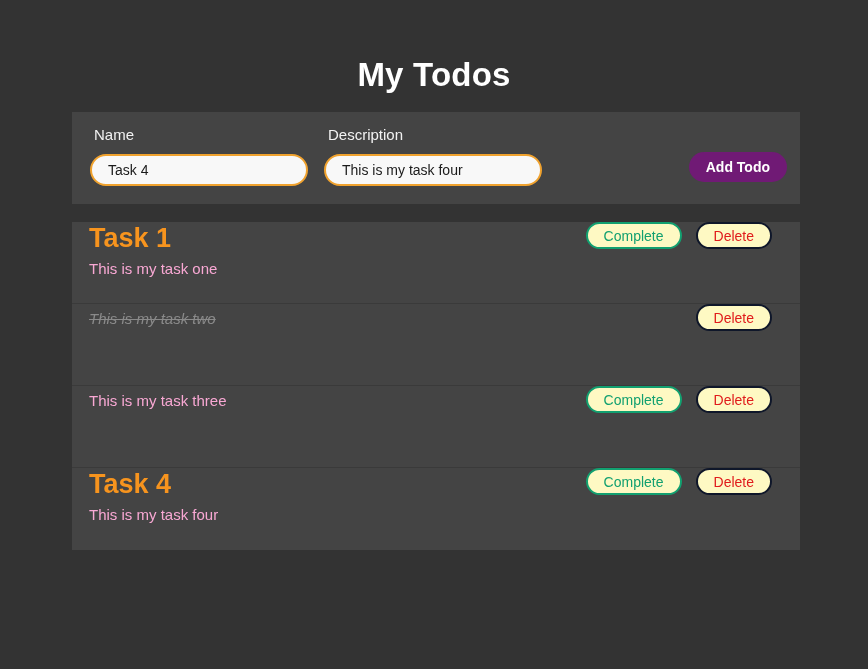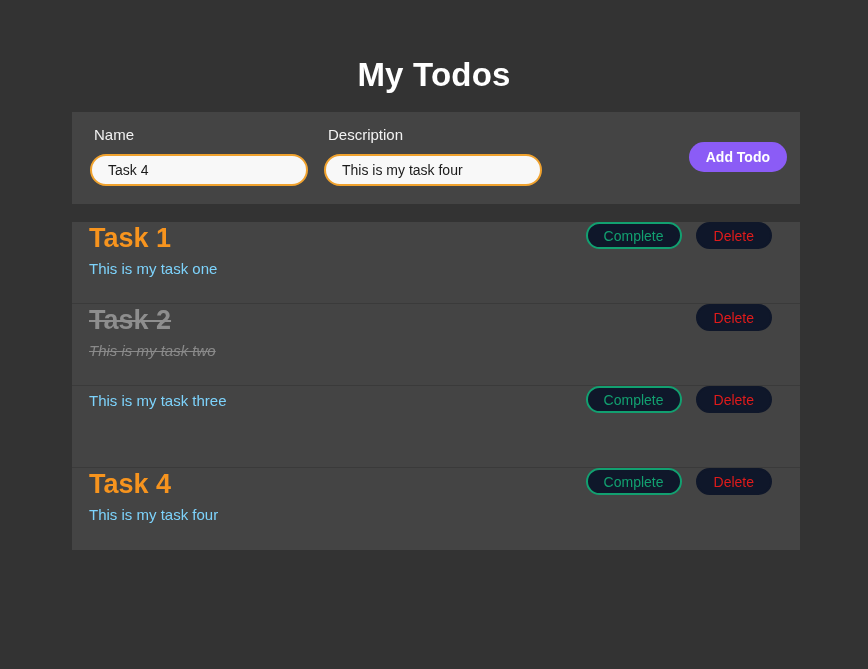--- a/index.html
+++ b/index.html
@@ -73,26 +73,26 @@
     color: #1a1a1a;
     font-size: 14px;
     font-family: "Liberation Sans", sans-serif;
     padding: 0 16px;
     outline: none;
   }
 
   .spacer { flex: 1; }
 
   .add-btn {
-    margin-top: 16px;
+    margin-top: 26px;
     height: 30px;
     padding: 0 17px;
     border: none;
     border-radius: 15px;
-    background: #8b5cf6;
+    background: #701a75;
     color: #ffffff;
     font-size: 14px;
     font-weight: bold;
     font-family: "Liberation Sans", sans-serif;
     cursor: pointer;
     white-space: nowrap;
   }
 
   
   .list-panel {
@@ -112,21 +112,21 @@
   .todo-text { flex: 1; min-width: 0; }
 
   .todo-title {
     color: #f7941e;
     font-size: 27px;
     font-weight: bold;
     line-height: 32px;
   }
 
   .todo-desc {
-    color: #7dd3fc;
+    color: #f9a8d4;
     font-size: 15px;
     line-height: 20px;
     margin-top: 5px;
   }
 
   .todo-row.done .todo-title {
     color: #8e8e8e;
     text-decoration: line-through;
   }
   .todo-row.done .todo-desc {
@@ -139,21 +139,21 @@
     display: flex;
     align-items: center;
     gap: 14px;
     flex-shrink: 0;
   }
 
   .pill-btn {
     height: 27px;
     padding: 0 16px;
     border-radius: 14px;
-    background: #0f172a;
+    background: #fef9c3;
     font-size: 14px;
     font-family: "Liberation Sans", sans-serif;
     cursor: pointer;
     white-space: nowrap;
   }
 
   .complete-btn {
     border: 2px solid #12a070;
     color: #12a070;
   }
@@ -195,21 +195,20 @@
           <div class="todo-title">Task 1</div>
           <div class="todo-desc">This is my task one</div>
         </div>
         <div class="actions">
           <button class="pill-btn complete-btn">Complete</button>
           <button class="pill-btn delete-btn">Delete</button>
         </div>
       </div>
       <div class="todo-row done">
         <div class="todo-text">
-          <div class="todo-title">Task 2</div>
           <div class="todo-desc">This is my task two</div>
         </div>
         <div class="actions">
           <button class="pill-btn delete-btn">Delete</button>
         </div>
       </div>
       <div class="todo-row">
         <div class="todo-text">
           <div class="todo-desc">This is my task three</div>
         </div>

